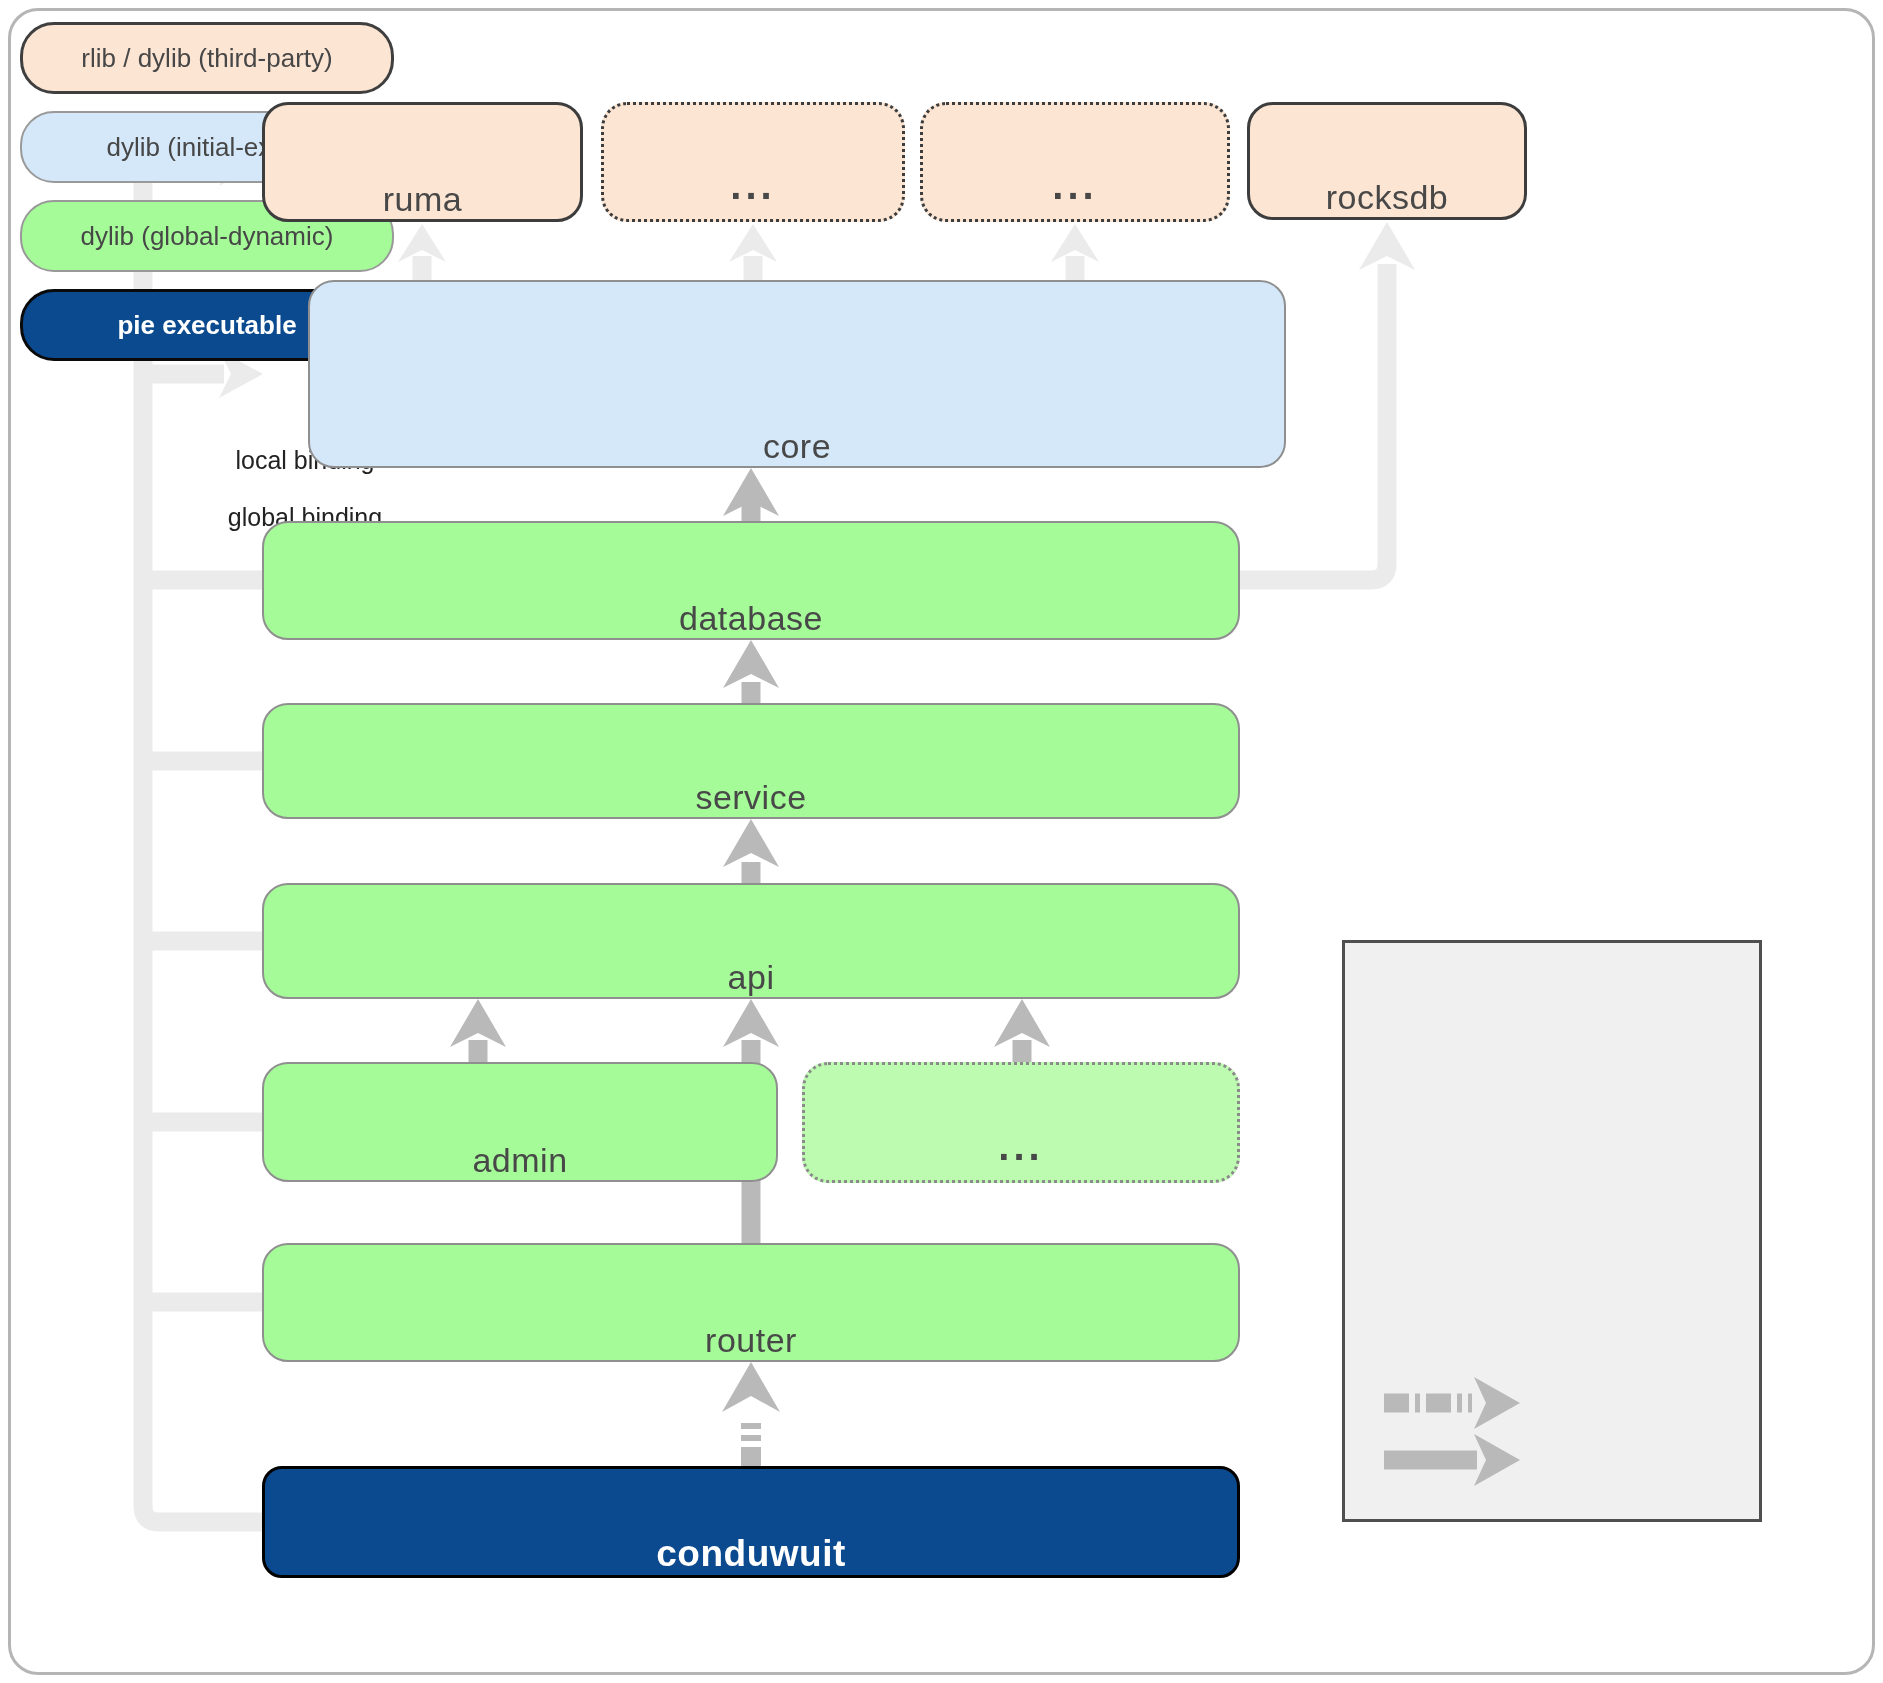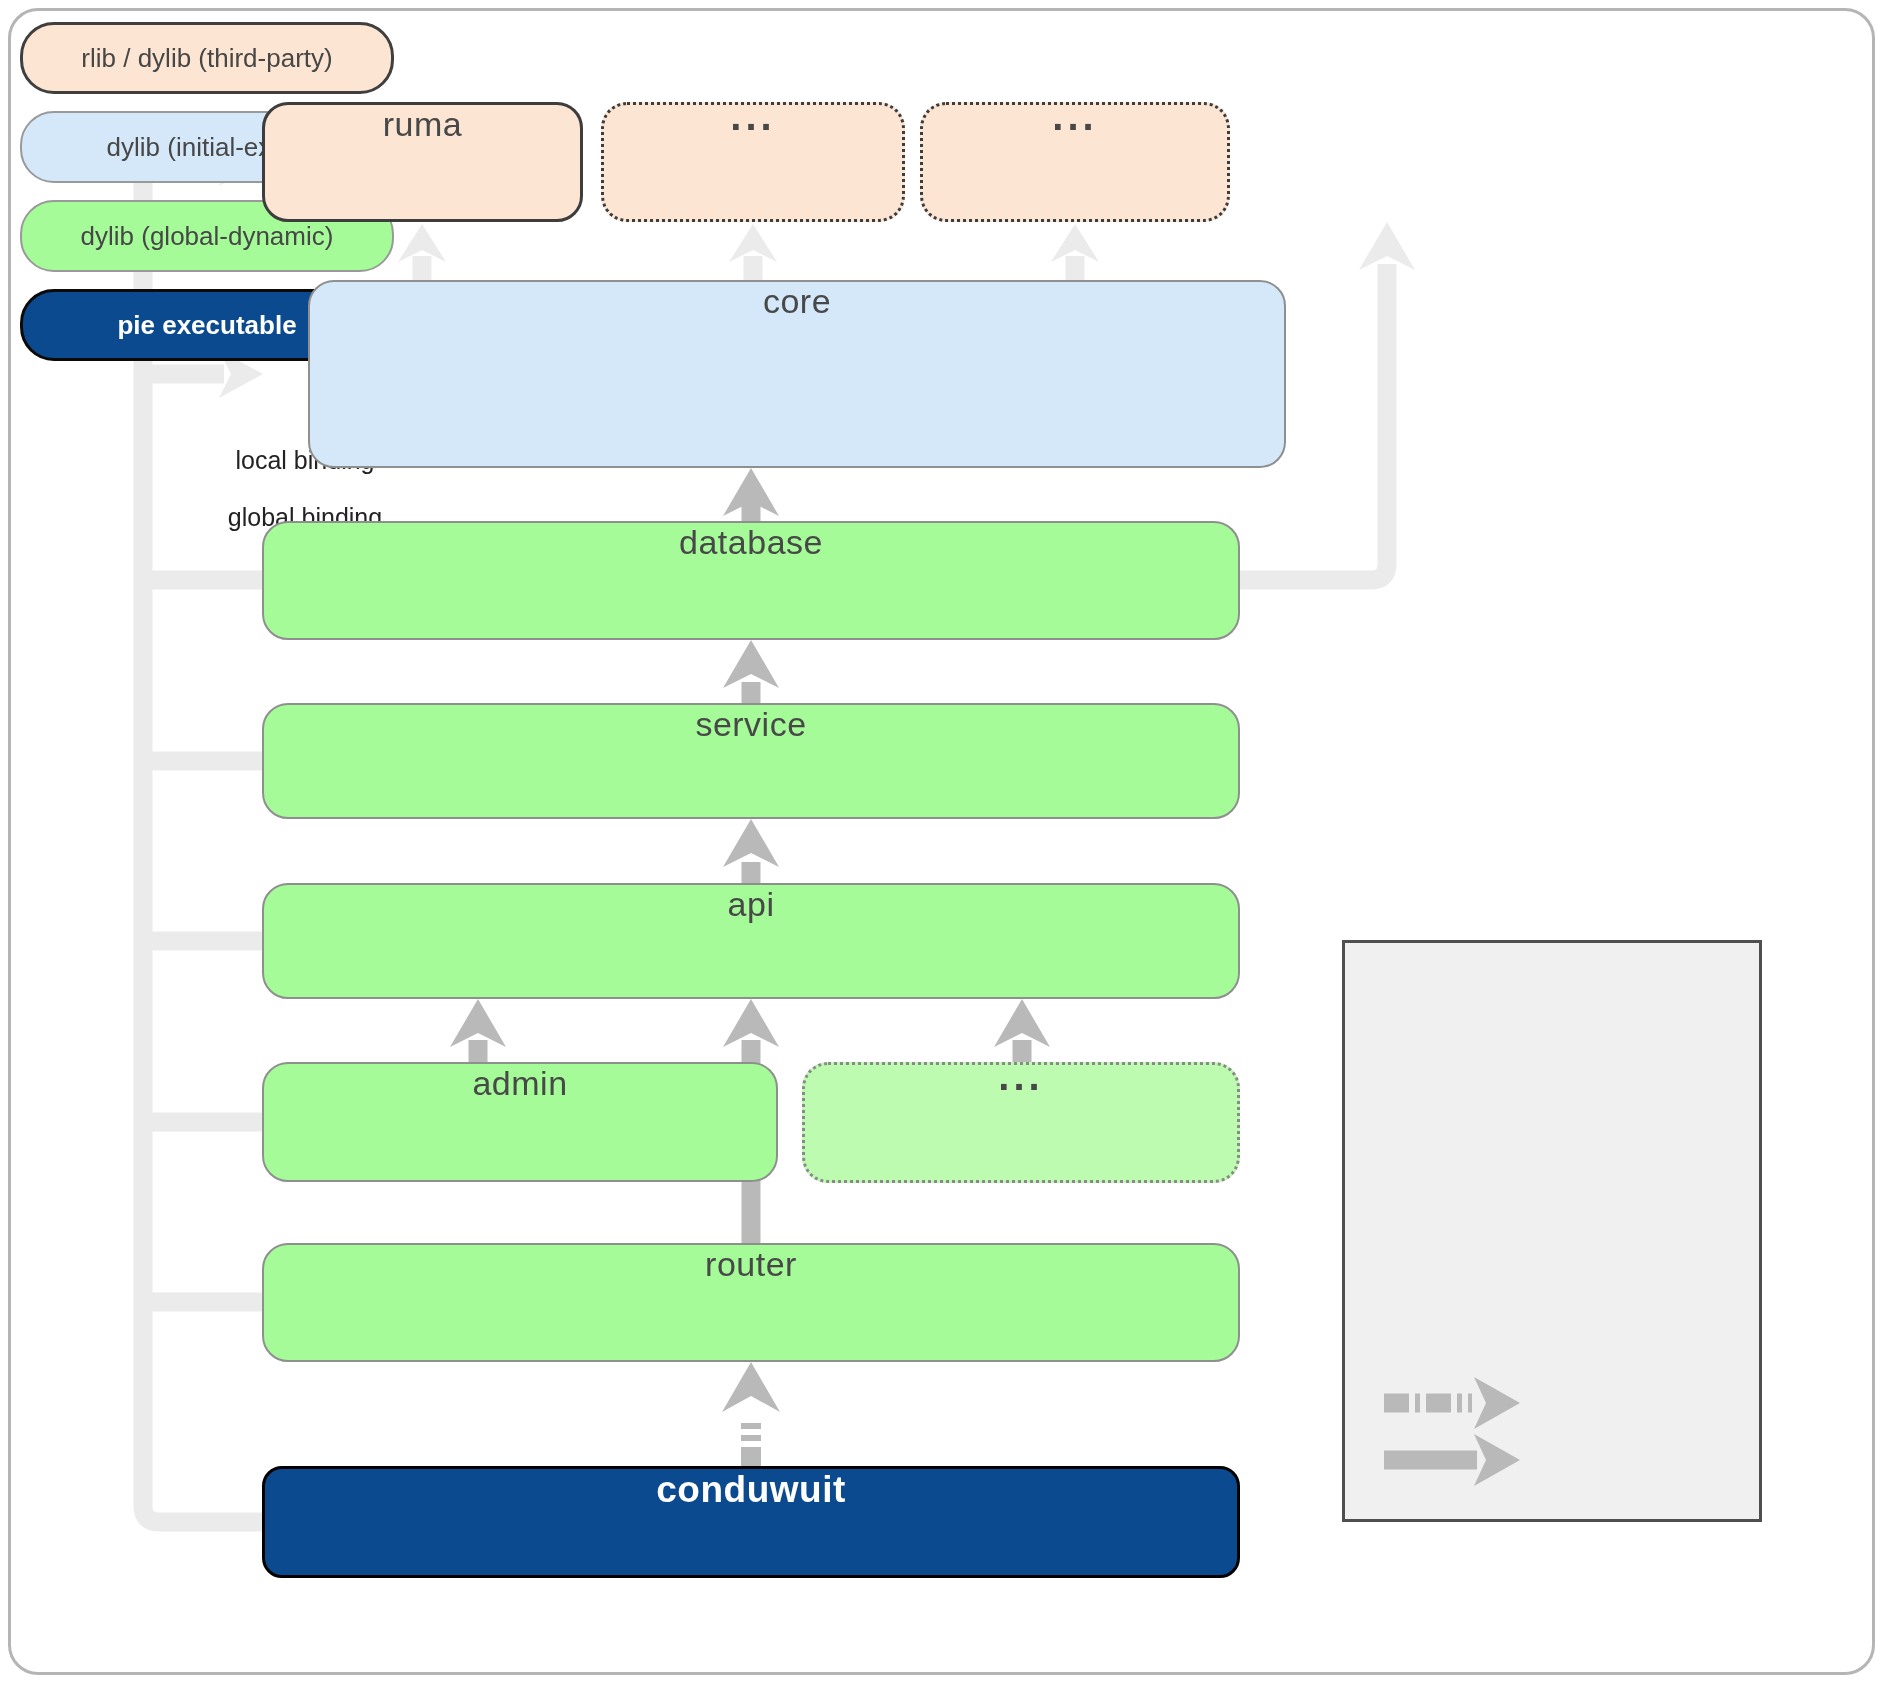--- a/index.html
+++ b/index.html
@@ -19,21 +19,21 @@
   
   svg.wires{position:absolute;left:0;top:0;width:1883px;height:1683px;z-index:1;}
   .wire-weak{stroke:var(--binding-weak,#ebebeb);stroke-width:19;fill:none;}
   .wire-strong{stroke:var(--binding-strong,#b9b9b9);stroke-width:19;fill:none;}
   .wire-strong-dash{stroke:var(--binding-strong,#b9b9b9);stroke-width:20;fill:none;}
   .head-weak{fill:var(--binding-weak,#ebebeb);stroke:none;}
   .head-strong{fill:var(--binding-strong,#b9b9b9);stroke:none;}
 
   
   .node{
-    position:absolute;z-index:2;display:flex;align-items:flex-start;justify-content:center;
+    position:absolute;z-index:2;display:flex;align-items:flex-end;justify-content:center;
     box-sizing:border-box;border-radius:26px;
     font-size:34px;font-weight:500;color:#484848;letter-spacing:.5px;
   }
   .peach{background:var(--third-party-fill,#fce5d3);border:3px solid #3d3d3d;}
   .peach-dotted{background:var(--third-party-fill,#fce5d3);border:3px dotted #3d3d3d;}
   .blue{background:var(--initial-exec-fill,#d5e8fa);border:2px solid #8f8f8f;margin-left:46px;}
   .green{background:var(--global-dynamic-fill,#a5fb98);border:2px solid #8f8f8f;}
   .green-light-dotted{background:var(--global-dynamic-light-fill,#bdfcb0);border:3px dotted #8a8a8a;}
   .navy{background:var(--pie-fill,#0b4a8e);border:3px solid #000;border-radius:20px;}
   .navy .lbl{color:#ffffff;font-weight:600;font-size:37px;}
@@ -147,20 +147,23 @@
 
   <div class="node peach" id="n-ruma">
     <span class="lbl">ruma</span>
   </div>
   <div class="node peach-dotted dots" id="n-dots-top-1">
     <span class="lbl">...</span>
   </div>
   <div class="node peach-dotted dots" id="n-dots-top-2">
     <span class="lbl">...</span>
   </div>
+  <div class="node peach" id="n-rocksdb">
+    <span class="lbl">rocksdb</span>
+  </div>
 
   <div class="node blue" id="n-core">
     <span class="lbl">core</span>
   </div>
   <div class="node green" id="n-database">
     <span class="lbl">database</span>
   </div>
   <div class="node green" id="n-service">
     <span class="lbl">service</span>
   </div>

